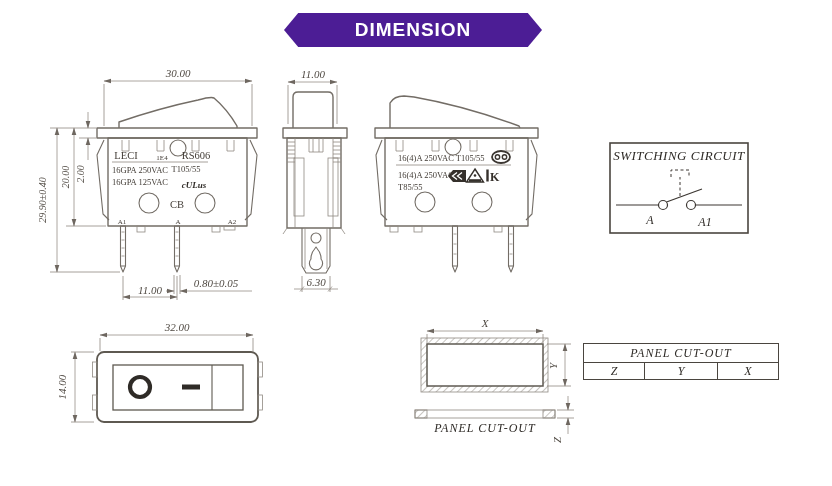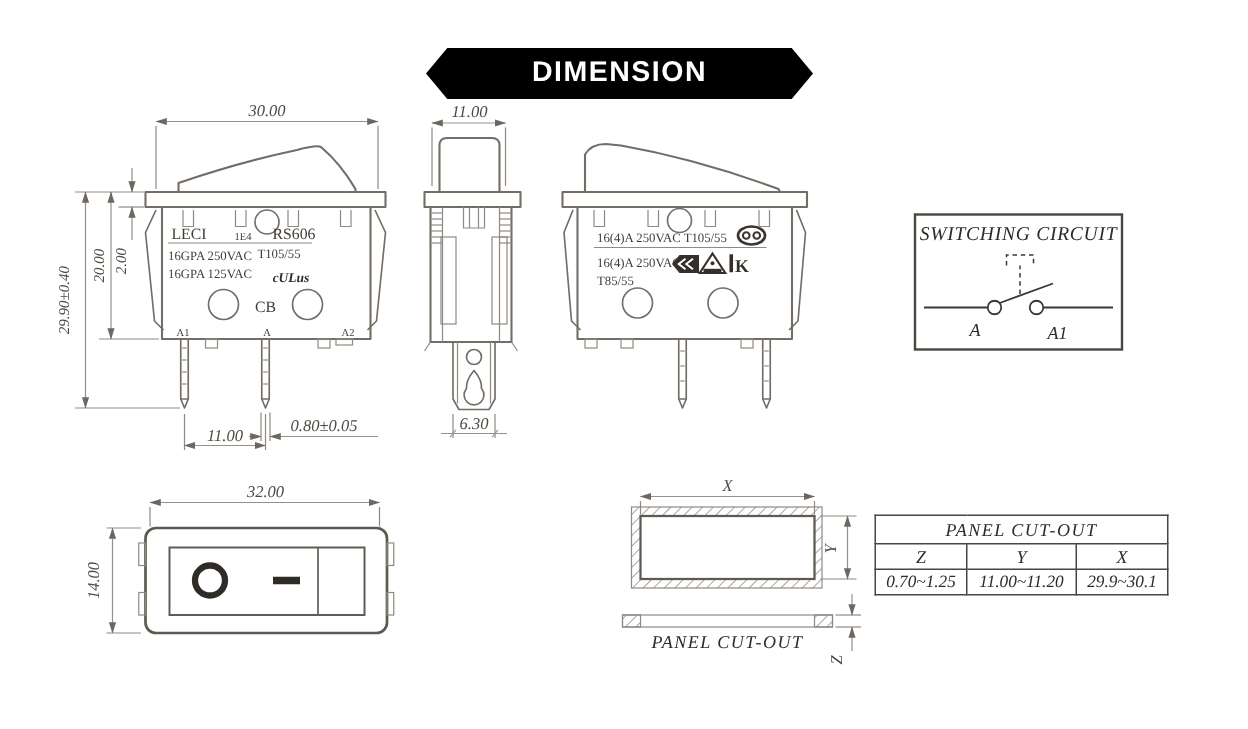--- a/index.html
+++ b/index.html
@@ -2,23 +2,23 @@
 <html><head>
 <meta charset="utf-8">
 <style>
   html,body{margin:0;padding:0;}
   body{
     width:832px;height:486px;background:#ffffff;position:relative;
     font-family:"Liberation Serif",serif;overflow:hidden;
   }
   .banner{
     position:absolute;left:284px;top:13px;width:258px;height:34px;
-    background:#000000;
+    background:#4c1d95;
     clip-path:polygon(0% 50%,5.5% 0%,94.5% 0%,100% 50%,94.5% 100%,5.5% 100%);
-    display:flex;align-items:center;justify-content:center;margin-top:19px;
+    display:flex;align-items:center;justify-content:center;
   }
   .banner span{
     color:#ffffff;font-family:"Liberation Sans",sans-serif;
     font-weight:bold;font-size:19px;letter-spacing:1px;
   }
   svg{position:absolute;left:0;top:0;}
   .outline{stroke:#736d66;stroke-width:1.4;fill:none;stroke-linejoin:round;}
   .outline2{stroke:#736d66;stroke-width:1.1;fill:none;stroke-linejoin:round;}
   .thin{stroke:#8f8982;stroke-width:0.8;fill:none;}
   .dim{stroke:#978f88;stroke-width:0.8;fill:none;}
@@ -312,19 +312,14 @@
 <table class="cutout-table">
   <tbody>
       <tr>
     <th class="t-title" colspan="3">PANEL CUT-OUT</th>
   </tr>
   <tr>
     <th class="t-col" style="width:60px">Z</th>
     <th class="t-col" style="width:72px">Y</th>
     <th class="t-col" style="width:60px">X</th>
   </tr>
-  <tr>
-    <td class="t-val">0.70~1.25</td>
-    <td class="t-val">11.00~11.20</td>
-    <td class="t-val">29.9~30.1</td>
-  </tr>
 </tbody>
   </table>
 
 </body></html>

